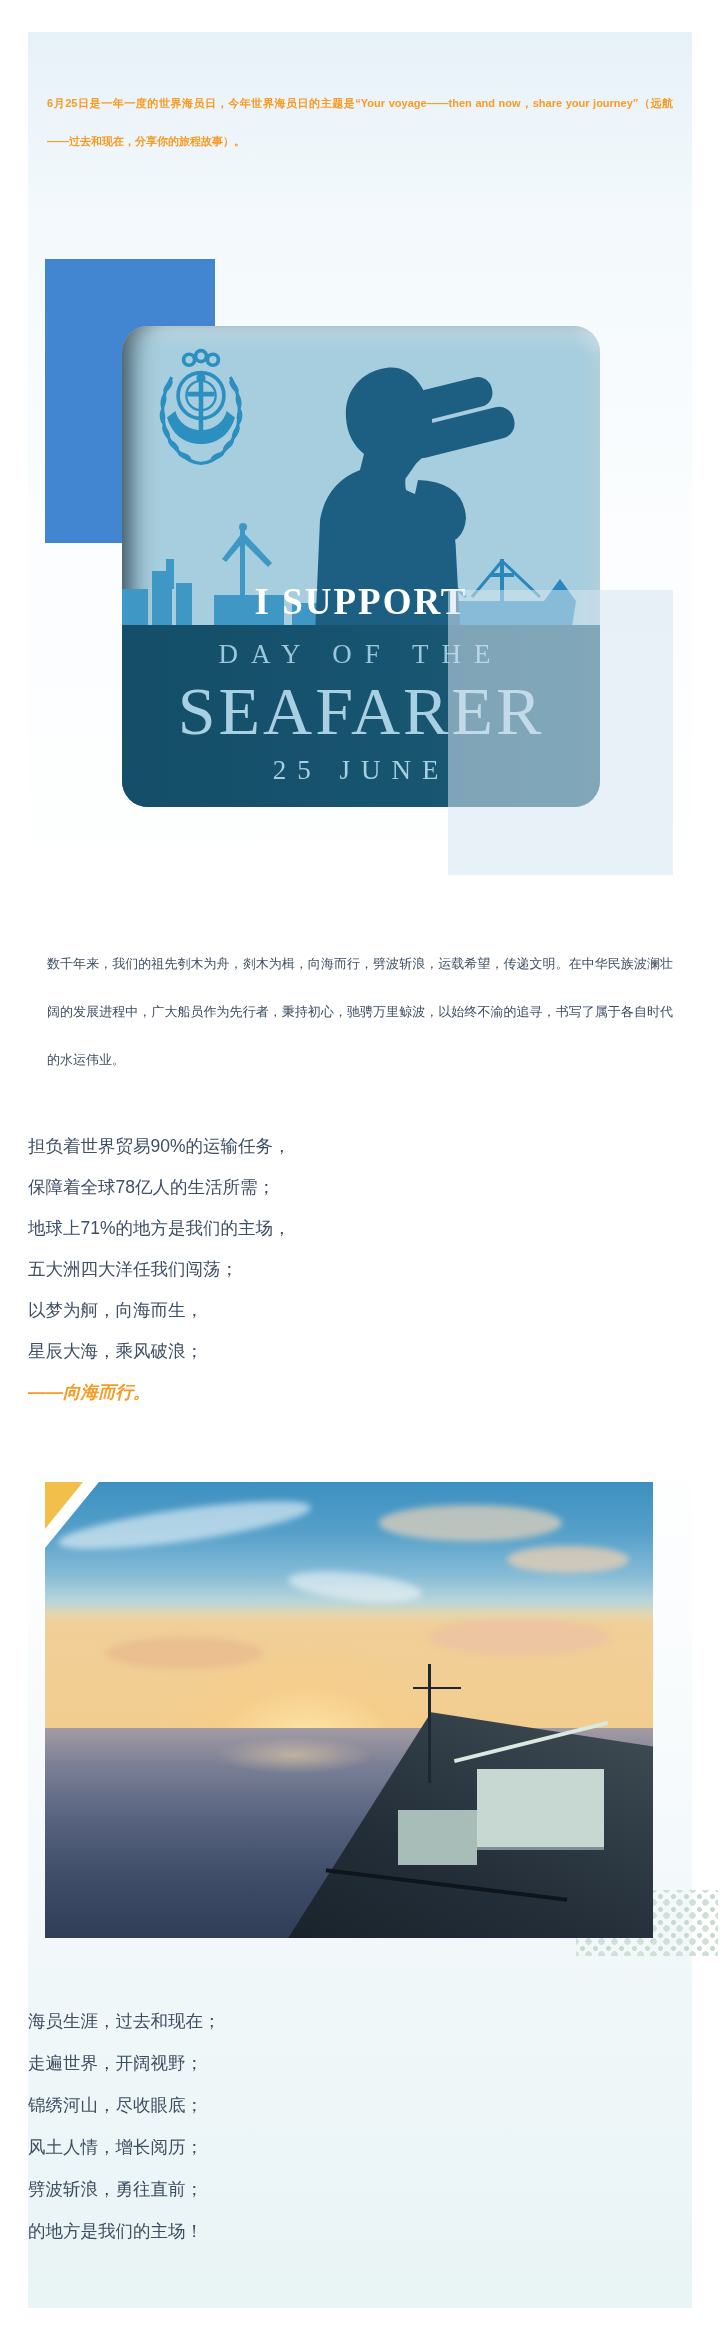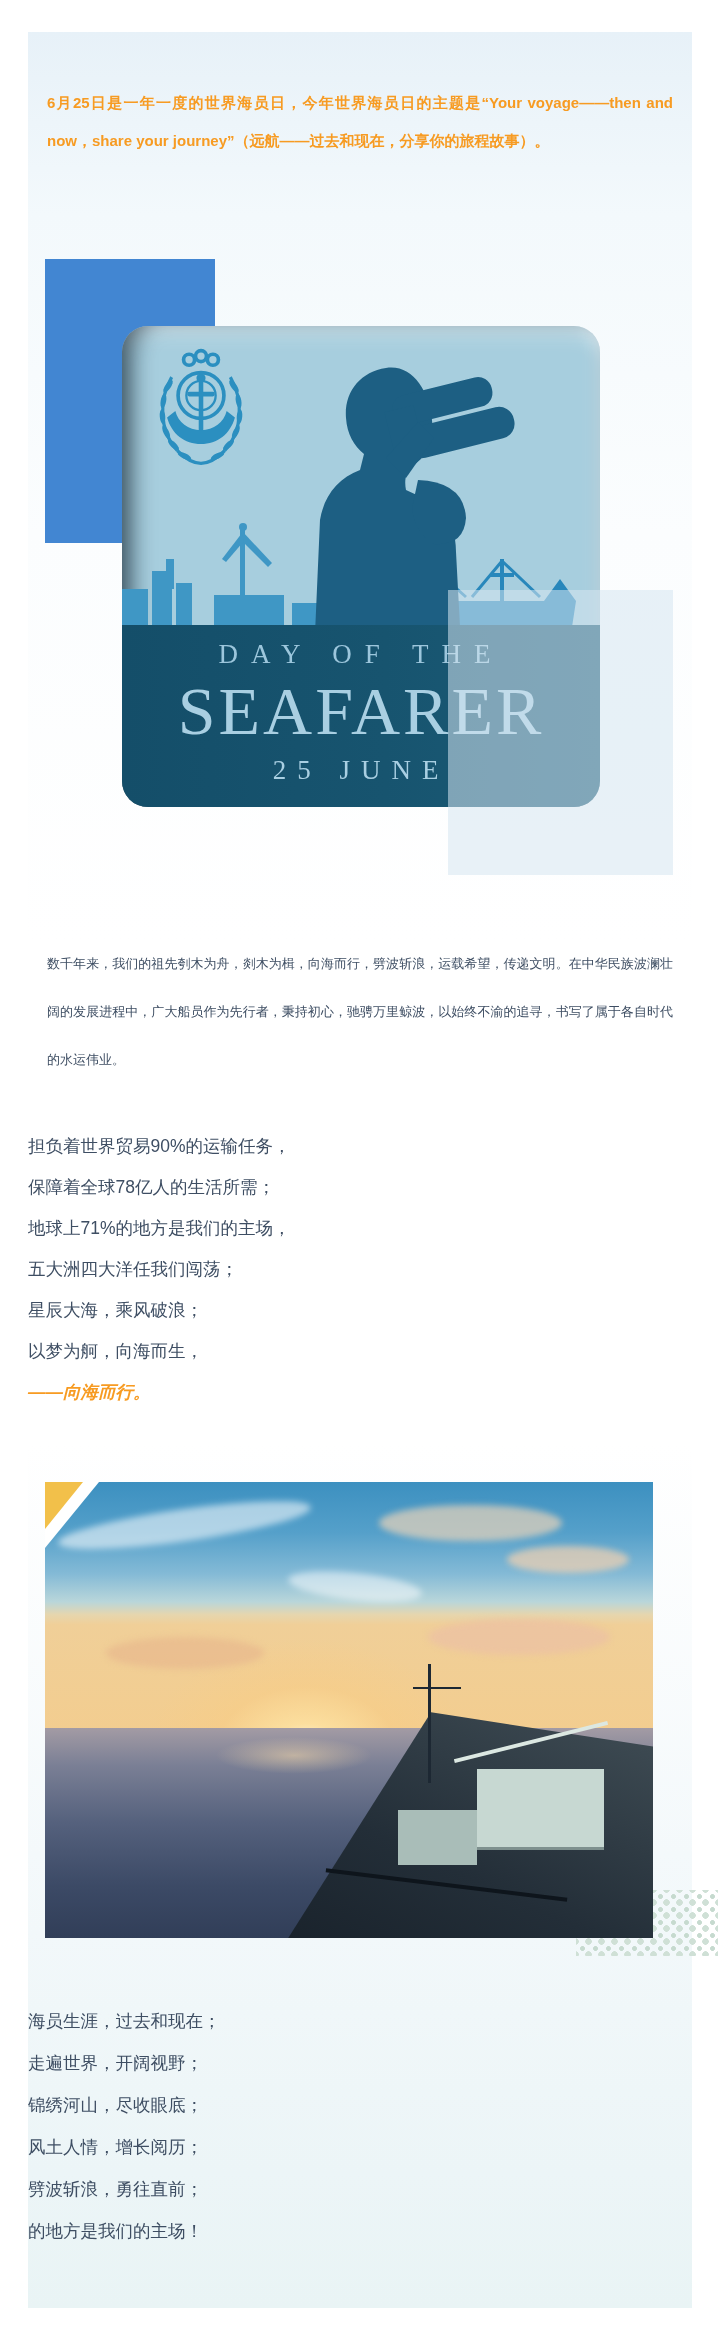--- a/index.html
+++ b/index.html
@@ -8,21 +8,21 @@
 
   
   .content {
     position:absolute; left:28px; top:32px; width:664px; height:2276px;
     background:linear-gradient(180deg,#e7f1f8 0%, #f3f9fc 8%, #fbfdfe 22%, #ffffff 40%, #ffffff 62%, #f4f9fb 80%, #ecf5f7 94%, #e9f4f5 100%);
   }
 
   
   .intro {
     position:absolute; left:19px; top:52px; width:626px;
-    color:#F79B22; font-size:15px; font-weight:700; line-height:38px;
+    color:#F79B22; font-size:11px; font-weight:700; line-height:38px;
     text-align:justify;
   }
 
   
   .blue-square { position:absolute; left:17px; top:227px; width:170px; height:284px; background:#4286D2; z-index:1; }
 
   
   .poster {
     position:absolute; left:94px; top:294px; width:478px; height:481px;
     background:#A7CEDE; border-radius:26px; overflow:hidden; z-index:2;
@@ -198,39 +198,40 @@
         <path d="M150,118 Q196,120 198,156 Q196,184 166,182 Q146,170 144,146 Z"></path>
         <g transform="rotate(-14 160 60)">
           <rect x="128" y="28" width="102" height="30" rx="14"></rect>
           <rect x="134" y="62" width="110" height="32" rx="15"></rect>
           <rect x="120" y="40" width="30" height="44"></rect>
         </g>
         <path d="M118,96 L150,60 L166,76 L138,116 Z"></path>
       </g>
     </svg>
 
+    <div class="i-support">I SUPPORT</div>
 
     <div class="poster-band">
       <div class="band-l1">DAY OF THE</div>
       <div class="band-l2">SEAFARER</div>
       <div class="band-l3">25 JUNE</div>
     </div>
   </div>
 
   <div class="overlay-rect"></div>
 
   <p class="para">数千年来，我们的祖先刳木为舟，剡木为楫，向海而行，劈波斩浪，运载希望，传递文明。在中华民族波澜壮阔的发展进程中，广大船员作为先行者，秉持初心，驰骋万里鲸波，以始终不渝的追寻，书写了属于各自时代的水运伟业。</p>
 
   <div class="stanza stanza-1">
     <div class="line">担负着世界贸易90%的运输任务，</div>
     <div class="line">保障着全球78亿人的生活所需；</div>
     <div class="line">地球上71%的地方是我们的主场，</div>
     <div class="line">五大洲四大洋任我们闯荡；</div>
+    <div class="line">以梦为舸，向海而生，</div>
     <div class="line">星辰大海，乘风破浪；</div>
-    <div class="line">以梦为舸，向海而生，</div>
     <div class="line-highlight">——向海而行。</div>
   </div>
 
   <div class="dot-grid"></div>
 
   <div class="photo">
     <div class="sky"></div>
     <div class="cloud c1"></div>
     <div class="cloud c2"></div>
     <div class="cloud c5"></div>

